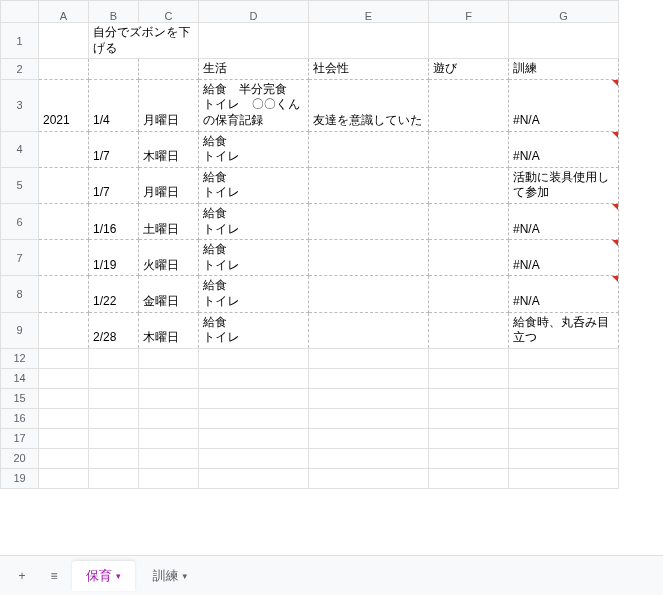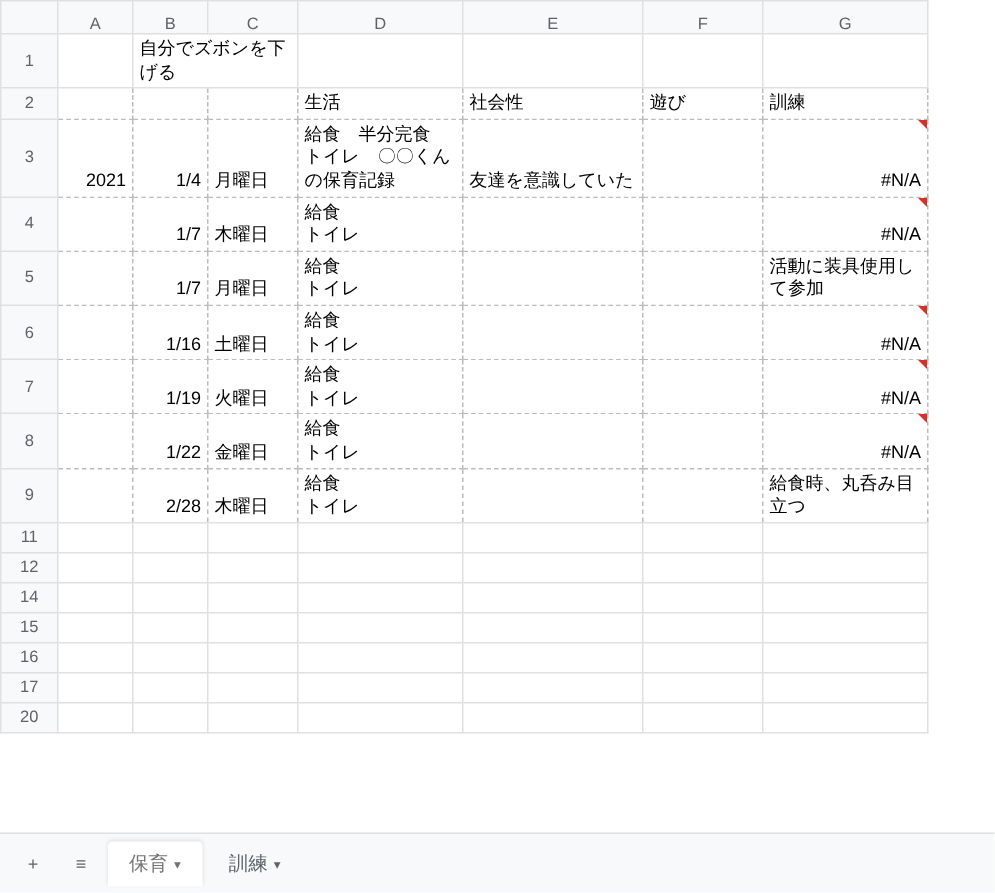--- a/index.html
+++ b/index.html
@@ -4,34 +4,34 @@
 <style>
 *{box-sizing:border-box;margin:0;padding:0}
 body{font-family:Arial,"Hiragino Sans","Meiryo",sans-serif;font-size:12px;background:#fff;width:663px;height:595px;overflow:hidden;position:relative}
 .sheet{width:100%;height:555px;overflow:auto;border-collapse:collapse}
 table{border-collapse:collapse;table-layout:fixed}
 th,td{border:1px solid #e0e0e0;padding:0;vertical-align:bottom;background:#fff}
 thead th{background:#f8f9fa;color:#5f6368;font-weight:normal;text-align:center;font-size:11px;height:22px;border:1px solid #e0e0e0}
 thead th.corner{background:#f8f9fa;width:38px}
 .rowhdr{background:#f8f9fa;color:#5f6368;text-align:center;font-size:11px;width:38px;vertical-align:middle}
 td.cell{padding:2px 4px;font-size:12px;color:#000;line-height:1.3;white-space:pre-wrap;position:relative}
-td.cell.r{text-align:right}
+td.cell.r{text-align:left}
 td.cell.dash{border-style:dashed;border-color:#bbb}
 tr.h1 td.cell{height:20px}
 tr.h2 td.cell{height:20px}
 tr.h3 td.cell{height:46px}
 tr.h4 td.cell{height:34px}
 tr.h9 td.cell{height:34px}
 tr.blank td.cell{height:20px}
 .col-A{width:50px}.col-B{width:50px}.col-C{width:60px}.col-D{width:110px}.col-E{width:120px}.col-F{width:80px}.col-G{width:110px}
 .errmark{position:absolute;top:0;right:0;width:0;height:0;border-top:6px solid #d93025;border-left:6px solid transparent}
 .tabbar{position:absolute;bottom:0;left:0;right:0;height:40px;background:#f8f9fa;border-top:1px solid #e0e0e0;display:flex;align-items:center;padding:0 8px;gap:4px}
 .tabbtn{width:28px;height:28px;display:flex;align-items:center;justify-content:center;color:#5f6368;cursor:pointer;border-radius:3px}
 .tab{padding:6px 14px;font-size:13px;color:#5f6368;cursor:pointer;display:flex;align-items:center;gap:4px;border-radius:3px 3px 0 0}
-.tab.active{background:#fff;color:#737373;font-weight:500;box-shadow:0 -1px 3px rgba(0,0,0,.1)}
+.tab.active{background:#fff;color:#a21caf;font-weight:500;box-shadow:0 -1px 3px rgba(0,0,0,.1)}
 .tab .arrow{font-size:9px}
 </style>
 </head>
 <body>
 
 <div class="sheet">
 <table>
 <colgroup>
         <col style="width:38px">
         <col class="col-A">
@@ -145,30 +145,20 @@
 <td class="cell dash"></td>
 <td class="cell dash r">2/28</td>
 <td class="cell dash">木曜日</td>
 <td class="cell dash">給食
 トイレ</td>
 <td class="cell dash"></td>
 <td class="cell dash"></td>
 <td class="cell dash">給食時、丸呑み目立つ</td>
 </tr>
 <tr class="blank">
-          <td class="rowhdr">11</td>
-          <td class="cell"></td>
-          <td class="cell"></td>
-          <td class="cell"></td>
-          <td class="cell"></td>
-          <td class="cell"></td>
-          <td class="cell"></td>
-          <td class="cell"></td>
-        </tr>
-<tr class="blank">
           <td class="rowhdr">12</td>
           <td class="cell"></td>
           <td class="cell"></td>
           <td class="cell"></td>
           <td class="cell"></td>
           <td class="cell"></td>
           <td class="cell"></td>
           <td class="cell"></td>
         </tr>
 <tr class="blank">
@@ -206,20 +196,30 @@
           <td class="cell"></td>
           <td class="cell"></td>
           <td class="cell"></td>
           <td class="cell"></td>
           <td class="cell"></td>
           <td class="cell"></td>
           <td class="cell"></td>
         </tr>
 <tr class="blank">
           <td class="rowhdr">20</td>
+          <td class="cell"></td>
+          <td class="cell"></td>
+          <td class="cell"></td>
+          <td class="cell"></td>
+          <td class="cell"></td>
+          <td class="cell"></td>
+          <td class="cell"></td>
+        </tr>
+<tr class="blank">
+          <td class="rowhdr">19</td>
           <td class="cell"></td>
           <td class="cell"></td>
           <td class="cell"></td>
           <td class="cell"></td>
           <td class="cell"></td>
           <td class="cell"></td>
           <td class="cell"></td>
         </tr>
 </tbody>
 </table>

